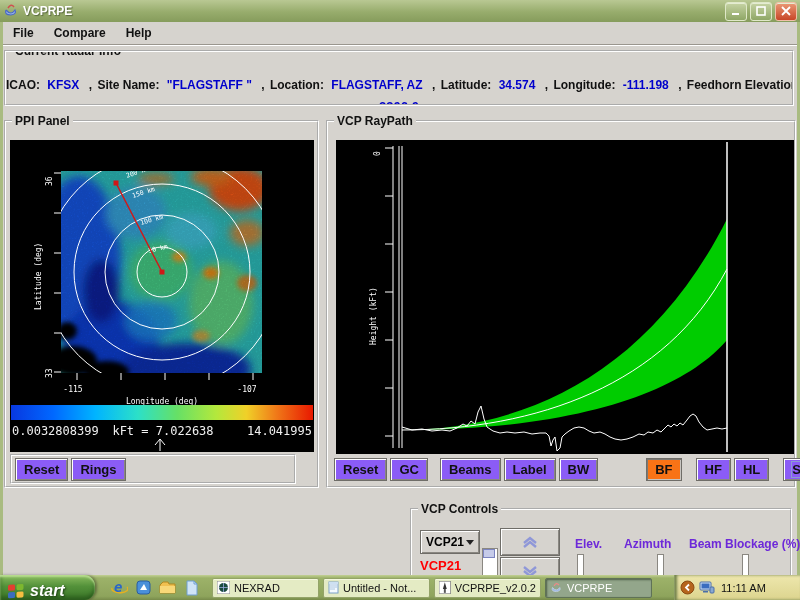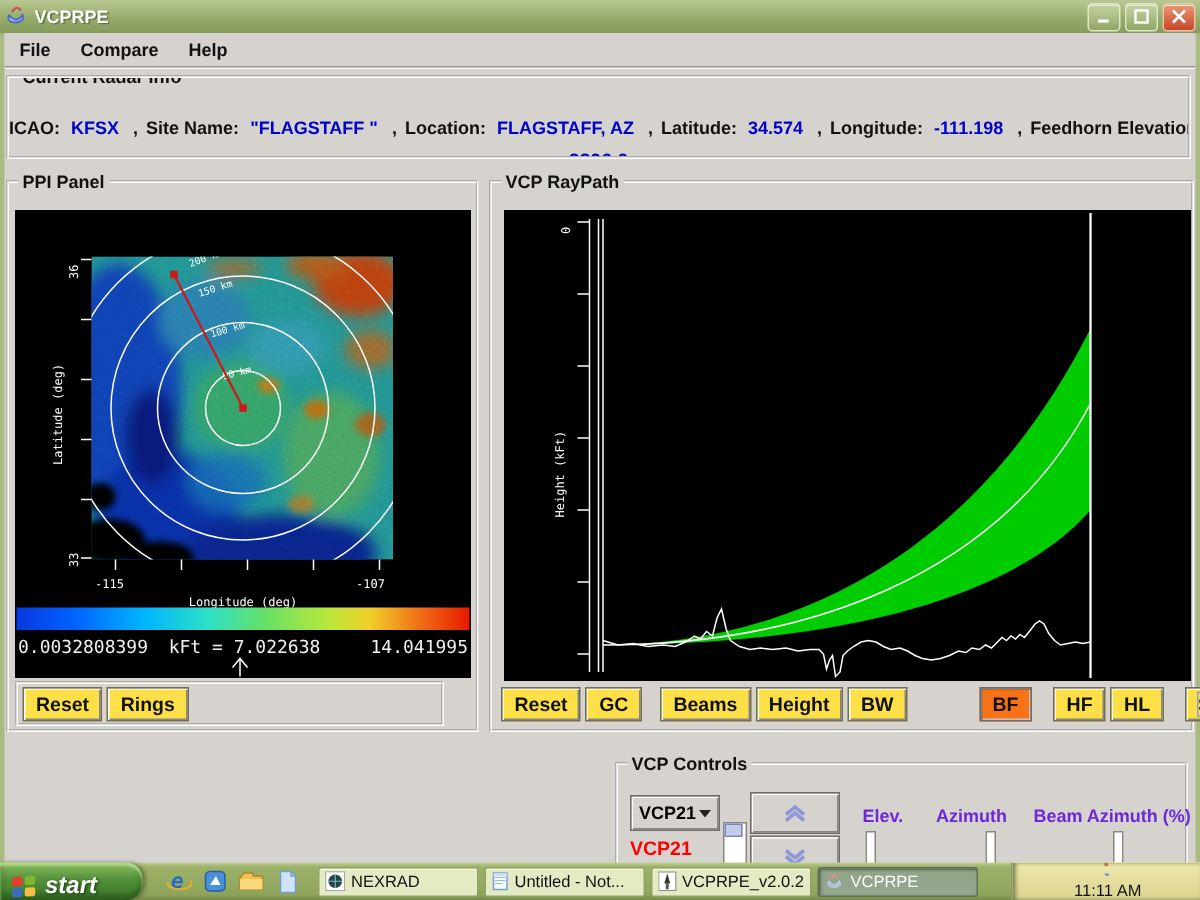--- a/index.html
+++ b/index.html
@@ -37,21 +37,21 @@
     color:#0000cc;font-weight:bold;font-size:13px;}
   
   #ppi-group{left:4px;top:120px;width:315px;height:368px;}
   #raypath-group{left:326px;top:120px;width:470px;height:368px;}
   .plot-canvas{position:absolute;background:#000;}
   #ppi-canvas{left:4px;top:18px;width:304px;height:312px;}
   #raypath-canvas{left:8px;top:18px;width:458px;height:314px;}
   .btnrow{position:absolute;display:flex;align-items:center;}
   #ppi-btnrow{left:4px;top:332px;width:286px;height:30px;border:2px groove #fff;box-sizing:border-box;padding-left:3px;}
   #raypath-btnrow{left:6px;top:333px;height:29px;}
-  .jbtn{background:#fde047;border:1px solid #6f6d68;box-shadow:inset 1px 1px 0 #fff,inset -1px -1px 0 #8a8781;
+  .jbtn{background:#8b5cf6;border:1px solid #6f6d68;box-shadow:inset 1px 1px 0 #fff,inset -1px -1px 0 #8a8781;
     font-weight:bold;font-size:13px;color:#111;padding:3px 8px;margin-right:3px;
     font-family:"Liberation Sans","DejaVu Sans",sans-serif;white-space:nowrap;}
   .jbtn.pressed{background:#f97316;box-shadow:inset 1px 1px 0 #7c7974,inset -1px -1px 0 #c8c5c0;margin-left:45px;}
   .jbtn.focused span{outline:1px solid #8c9cd0;}
   .gap6{width:9px}.gap10{width:11px}
   
   #vcp-group{left:410px;top:508px;width:382px;height:88px;}
   .combo{position:absolute;left:8px;top:20px;width:60px;height:24px;background:#d6d3ce;
     border:1px solid #6f6d68;box-shadow:inset 1px 1px 0 #fff,inset -1px -1px 0 #8a8781;
     display:flex;align-items:center;justify-content:space-between;padding:0 5px;box-sizing:border-box;
@@ -75,21 +75,21 @@
     padding-left:7px;box-sizing:border-box;gap:5px;}
   .quicklaunch{display:flex;align-items:center;gap:7px;margin-left:16px;margin-right:10px;}
   .ql-icon{width:17px;height:17px;display:flex;align-items:center;justify-content:center;}
   .taskbtn{width:107px;height:20px;margin:0 2px;background:#e4ebc4;border:1px solid #93a368;
     border-radius:2px;display:flex;align-items:center;gap:4px;padding:0 4px;box-sizing:border-box;
     font-size:11px;color:#111;white-space:nowrap;overflow:hidden;box-shadow:inset 0 1px 0 #f4f8dd;}
   .taskbtn.active{background:#93a68b;border-color:#5f7257;color:#fff;
     box-shadow:inset 1px 1px 2px #4f6049;}
   .tray{margin-left:auto;height:25px;width:126px;background:linear-gradient(#eee7ad,#dcd48e);
     border-left:1px solid #8a9a64;box-shadow:inset 2px 0 3px #6f7f4a;display:flex;align-items:center;
-    gap:4px;padding:0 5px;box-sizing:border-box;flex-direction:column;}
+    gap:4px;padding:0 5px;box-sizing:border-box;}
   .clock{font-size:11px;color:#111;margin-left:2px;white-space:nowrap;}
   svg text{font-family:"DejaVu Sans Mono","Liberation Mono",monospace;}
 </style>
 </head>
 <body>
 
 <div id="screen">
 
   <div class="titlebar">
     <span>
@@ -295,21 +295,21 @@
           <text transform="translate(44,16) rotate(-90)">0</text>
           <text transform="translate(40,205) rotate(-90)">Height (kFt)</text>
         </g>
       </svg>
     </div>
     <div class="btnrow" id="raypath-btnrow">
       <button class="jbtn"><span>Reset</span></button>
       <button class="jbtn"><span>GC</span></button>
       <span class="gap6"></span>
       <button class="jbtn"><span>Beams</span></button>
-      <button class="jbtn"><span>Height</span></button>
+      <button class="jbtn"><span>Label</span></button>
       <button class="jbtn"><span>BW</span></button>
       <button class="jbtn pressed"><span>BF</span></button>
       <span class="gap10"></span>
       <button class="jbtn"><span>HF</span></button>
       <button class="jbtn"><span>HL</span></button>
       <span class="gap10"></span>
       <button class="jbtn focused"><span>Sdg</span></button>
       <button class="jbtn"><span>DBz</span></button>
     </div>
   </div>
@@ -331,21 +331,21 @@
       </svg>
     </div>
     <div class="chev-btn" style="top:47px">
       <svg width="18" height="13" viewBox="0 0 18 13">
         <polyline points="3,2 9,7 15,2" fill="none" stroke="#8f97d8" stroke-width="2.4"></polyline>
         <polyline points="3,6 9,11 15,6" fill="none" stroke="#8f97d8" stroke-width="2.4"></polyline>
       </svg>
     </div>
     <span class="vcp-col" style="left:163px">Elev.</span>
     <span class="vcp-col" style="left:212px">Azimuth</span>
-    <span class="vcp-col" style="left:277px">Beam Azimuth (%)</span>
+    <span class="vcp-col" style="left:277px">Beam Blockage (%)</span>
     <div class="col-strip" style="left:165px"></div>
     <div class="col-strip" style="left:245px"></div>
     <div class="col-strip" style="left:330px"></div>
   </div>
 
   <div class="taskbar">
     <div class="startbtn">
       <svg width="18" height="17" viewBox="0 0 18 17">
         <g transform="skewY(-4)">
           <rect x="1" y="2" width="7" height="6" rx="1.5" fill="#e33e30"></rect>

